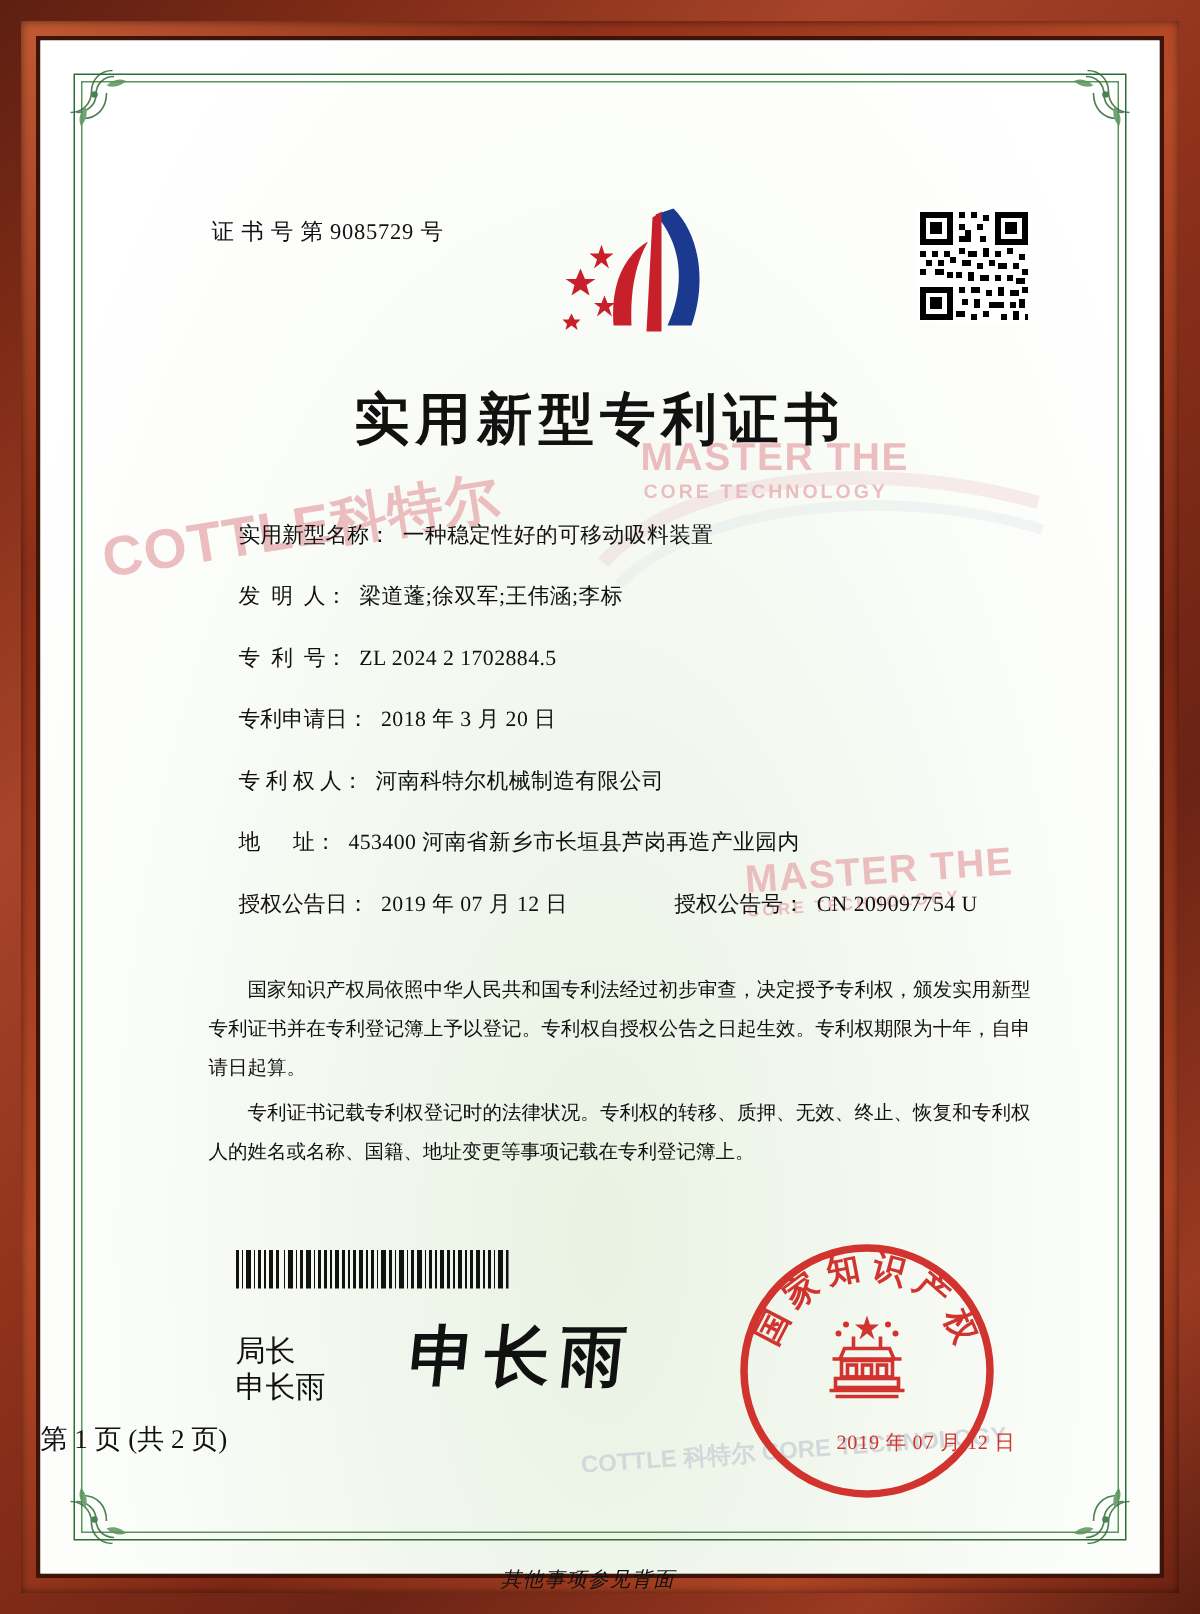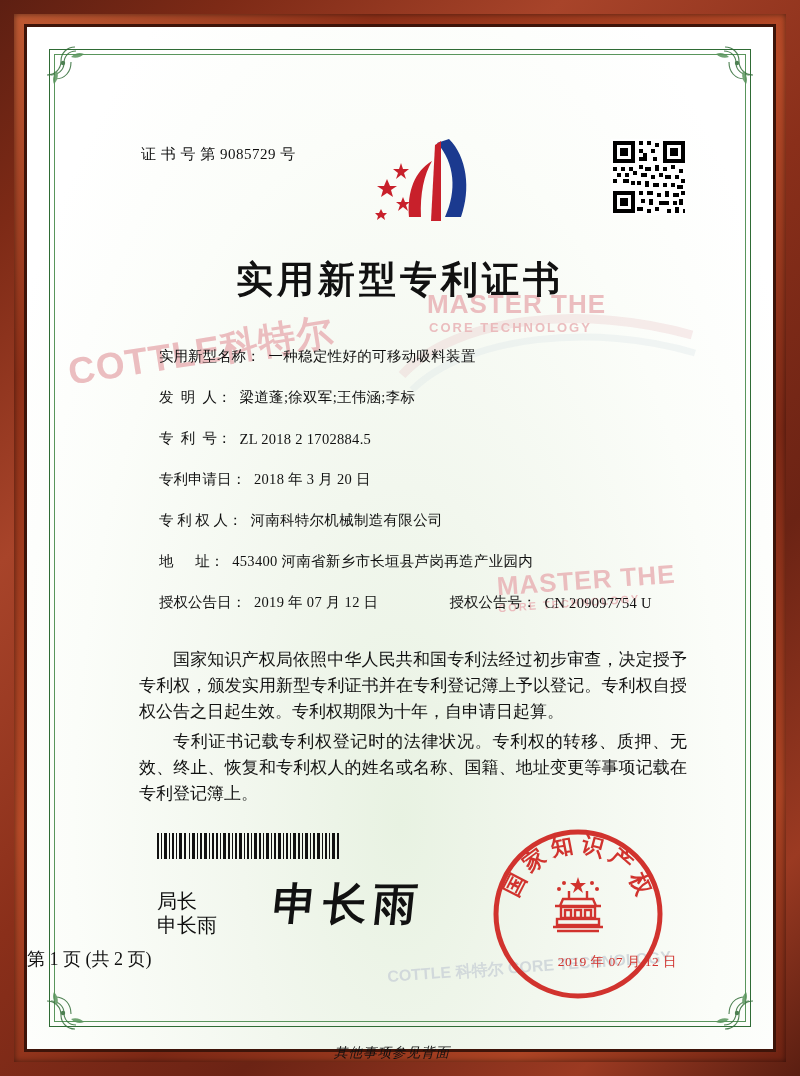--- a/index.html
+++ b/index.html
@@ -155,21 +155,21 @@
     margin-left: 8px;
     letter-spacing: .3px;
   }
   .field-row.two-col { justify-content: flex-start; }
   .field-row .second-label { margin-left: 71px; white-space: pre; }
 
   
   .paras {
     position: absolute;
     left: 112px; right: 86px; top: 620px;
-    font-size: 17px;
+    font-size: 13px;
     line-height: 26px;
     color: #111;
     text-align: justify;
   }
   .paras p { margin: 0 0 4px 0; text-indent: 2em; }
 
   
   .barcode {
     position: absolute;
     left: 130px; top: 806px;
@@ -394,21 +394,21 @@
           <div class="field-row">
             <span class="field-label">实用新型名称：</span>
             <span class="field-value">一种稳定性好的可移动吸料装置</span>
           </div>
           <div class="field-row">
             <span class="field-label">发  明  人：</span>
             <span class="field-value">梁道蓬;徐双军;王伟涵;李标</span>
           </div>
           <div class="field-row">
             <span class="field-label">专  利  号：</span>
-            <span class="field-value">ZL 2018 2 1702884.5</span>
+            <span class="field-value">ZL 2024 2 1702884.5</span>
           </div>
           <div class="field-row">
             <span class="field-label">专利申请日：</span>
             <span class="field-value">2018 年 3 月 20 日</span>
           </div>
           <div class="field-row">
             <span class="field-label">专 利 权 人：</span>
             <span class="field-value">河南科特尔机械制造有限公司</span>
           </div>
           <div class="field-row">

